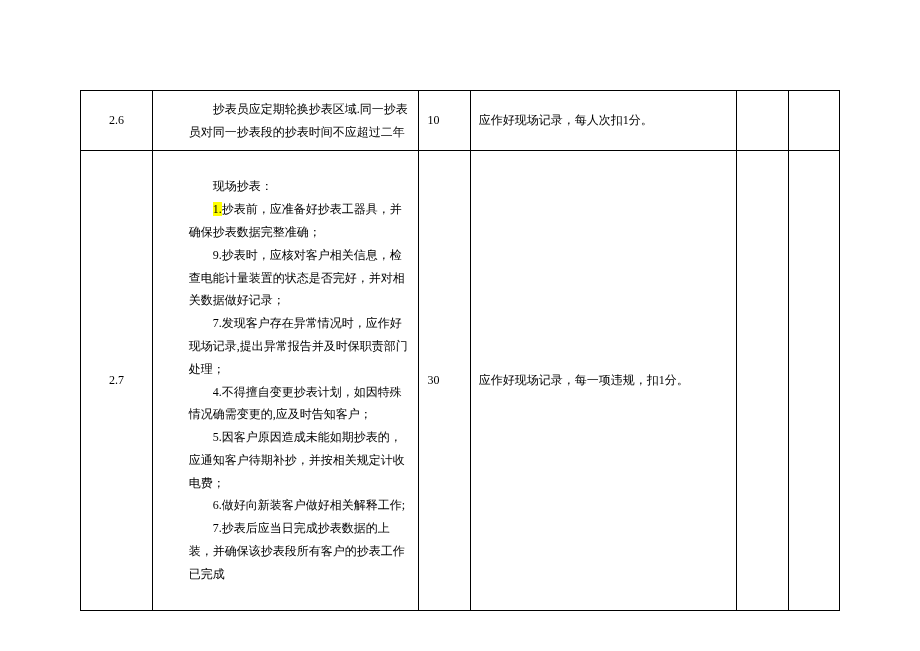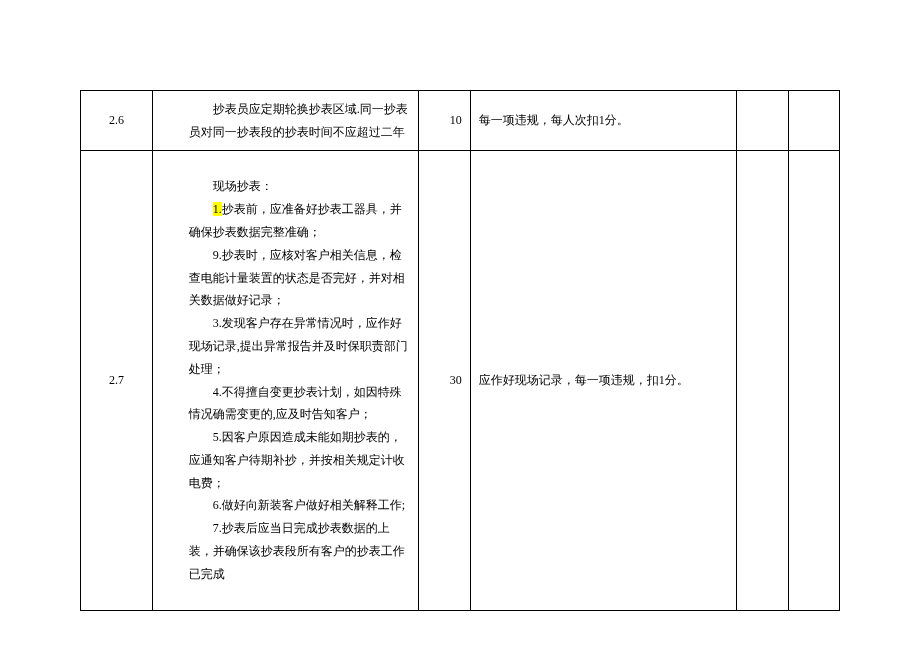--- a/index.html
+++ b/index.html
@@ -33,21 +33,21 @@
     .col-index {
       width: 70px;
       text-align: center;
     }
     .col-desc {
       width: 260px;
       padding-left: 36px;
     }
     .col-score {
       width: 50px;
-      text-align: right;
+      text-align: left;
     }
     .col-rule {
       width: 260px;
     }
     .col-extra1 {
       width: 50px;
     }
     .col-extra2 {
       width: 50px;
     }
@@ -83,35 +83,35 @@
       </td>
       <td class="col-desc">
         <div class="desc-content">
           <p>抄表员应定期轮换抄表区域.同一抄表员对同一抄表段的抄表时间不应超过二年</p>
         </div>
       </td>
       <td class="col-score">
         <span>10</span>
       </td>
       <td class="col-rule rule-text">
-        <span>每一项违规，每人次扣1分。</span>
+        <span>应作好现场记录，每人次扣1分。</span>
       </td>
       <td class="col-extra1"></td>
       <td class="col-extra2"></td>
     </tr>
     <tr class="row-tall">
       <td class="col-index">
         <span>2.7</span>
       </td>
       <td class="col-desc">
         <div class="desc-content">
           <p>现场抄表：</p>
           <p><span class="highlight">1.</span><span>抄表前，应准备好抄表工器具，并确保抄表数据完整准确；</span></p>
           <p>9.抄表时，应核对客户相关信息，检查电能计量装置的状态是否完好，并对相关数据做好记录；</p>
-          <p>3.发现客户存在异常情况时，应作好现场记录,提出异常报告并及时保职责部门处理；</p>
+          <p>7.发现客户存在异常情况时，应作好现场记录,提出异常报告并及时保职责部门处理；</p>
           <p>4.不得擅自变更抄表计划，如因特殊情况确需变更的,应及时告知客户；</p>
           <p>5.因客户原因造成未能如期抄表的，应通知客户待期补抄，并按相关规定计收电费；</p>
           <p>6.做好向新装客户做好相关解释工作;</p>
           <p>7.抄表后应当日完成抄表数据的上装，并确保该抄表段所有客户的抄表工作已完成</p>
         </div>
       </td>
       <td class="col-score">
         <span>30</span>
       </td>
       <td class="col-rule rule-text">

